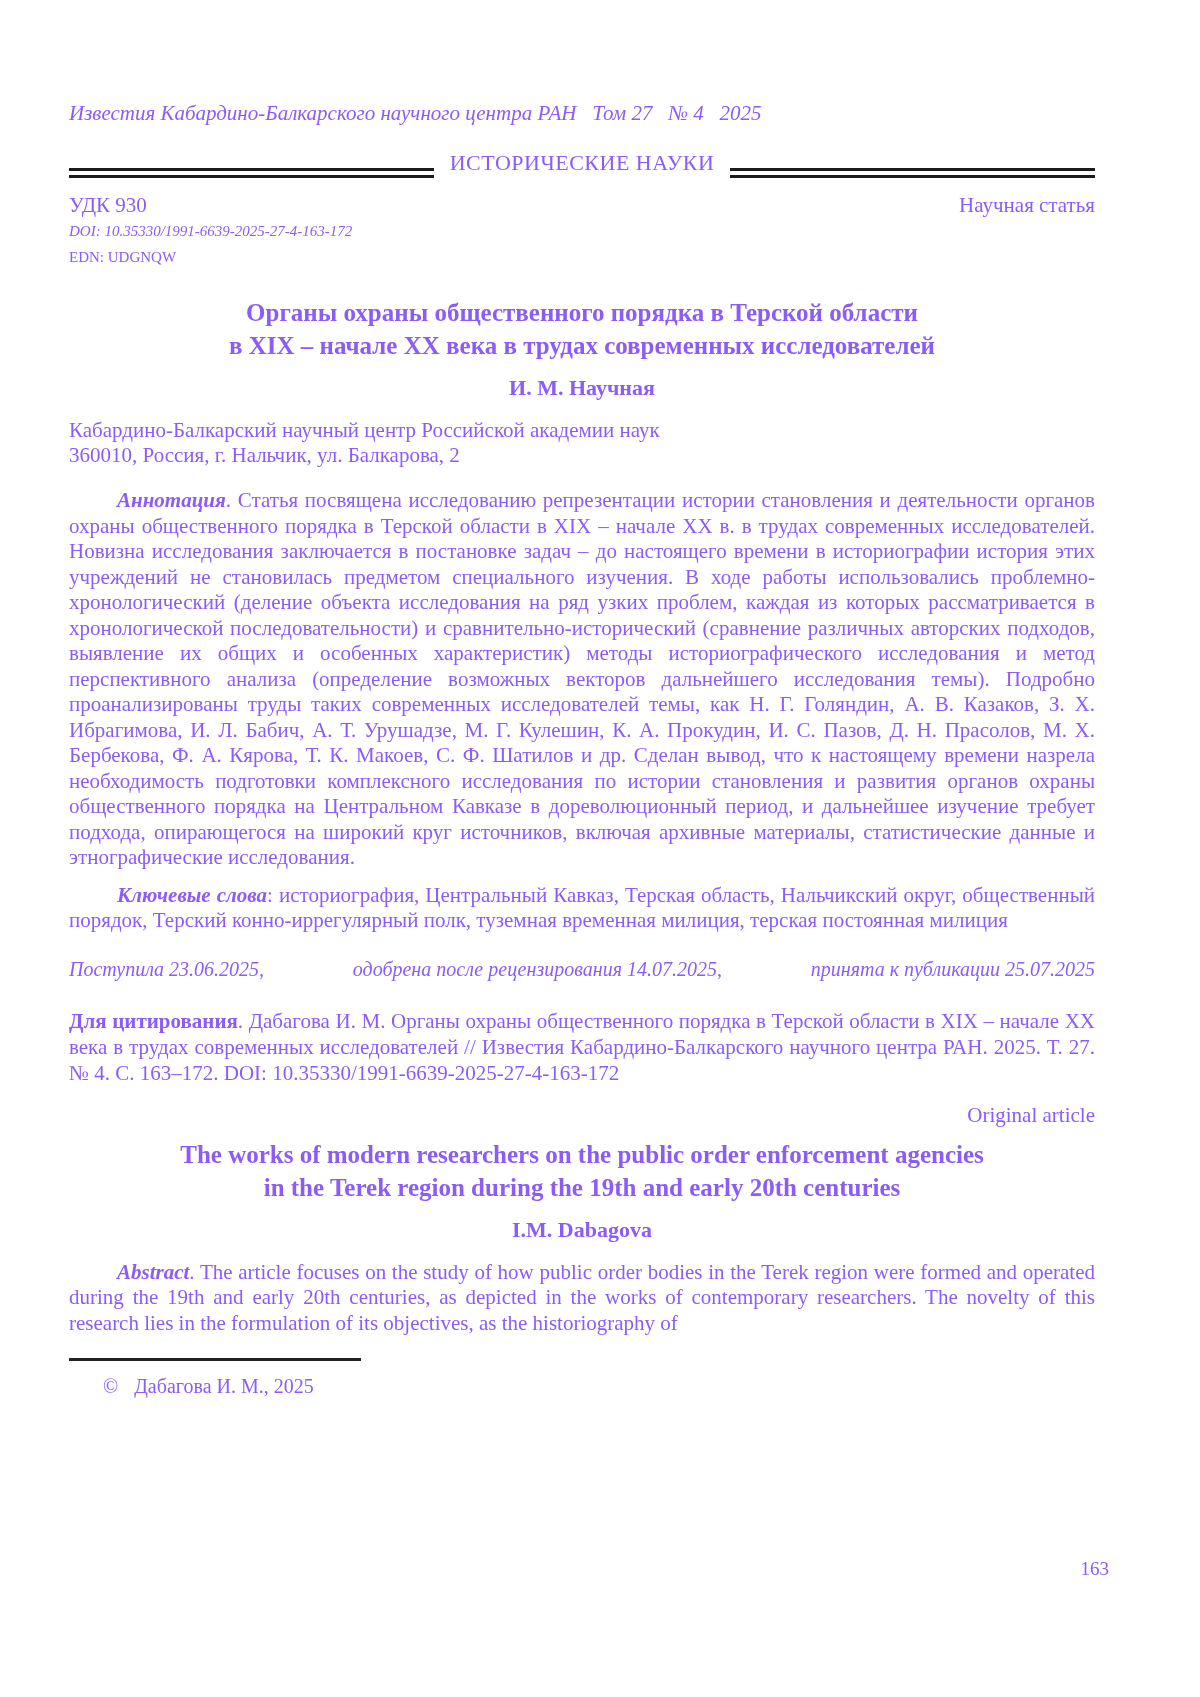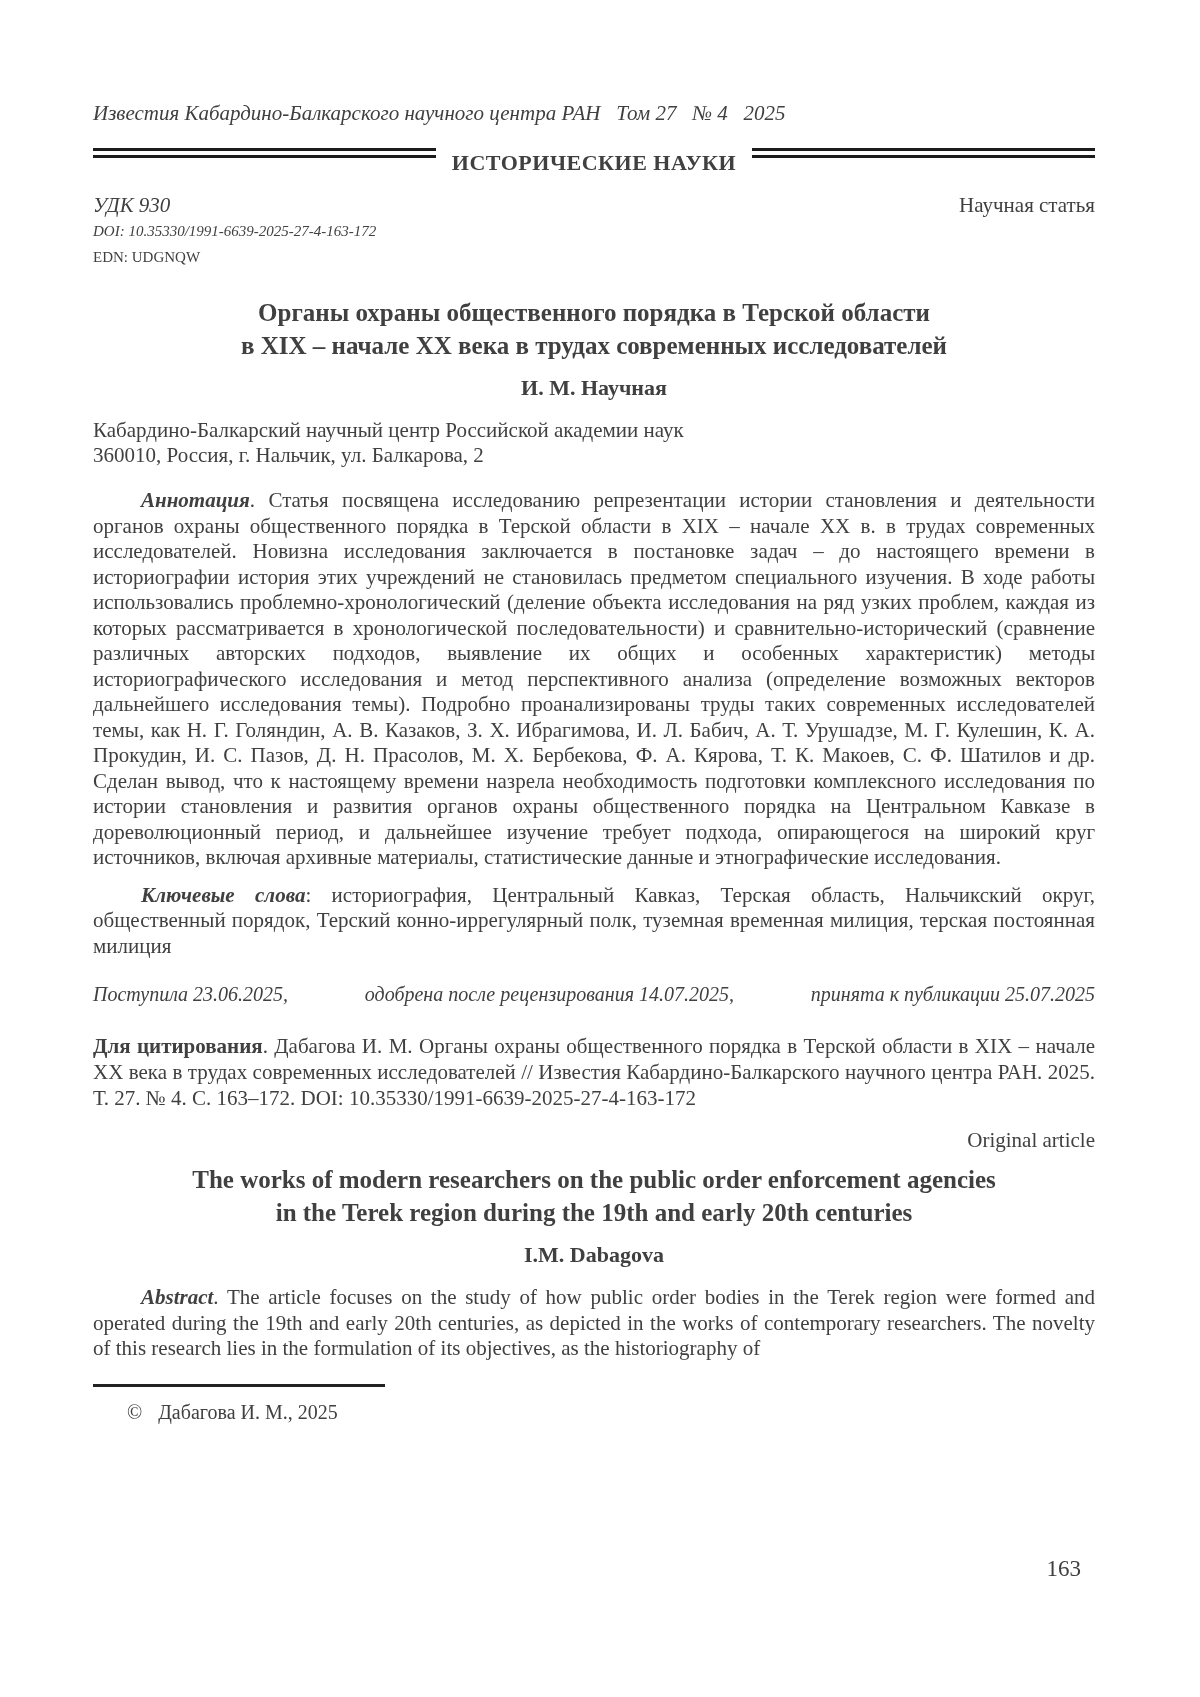--- a/index.html
+++ b/index.html
@@ -6,41 +6,40 @@
     margin: 0;
     padding: 0;
     background: #ffffff;
   }
   .page {
     position: relative;
     width: 1200px;
     height: 1697px;
     margin: 0 auto;
     background: #ffffff;
-    color: #404040;
+    color: #8b5cf6;
     font-family: "Liberation Serif", "DejaVu Serif", serif;
     box-sizing: border-box;
-    padding: 100px 105px 0 93px;
+    padding: 100px 105px 0 69px;
     overflow: hidden;
   }
 
   .journal-line {
     font-style: italic;
     font-size: 21px;
     line-height: 26px;
     white-space: pre-wrap;
   }
 
   .section-head {
     display: flex;
-    align-items: flex-start;
+    align-items: flex-end;
     gap: 16px;
     margin-top: 22px;
     height: 30px;
-    font-weight: bold;
   }
   .dbl-rule {
     flex: 1;
     height: 4px;
     border-top: 3px solid #1c1c1c;
     border-bottom: 3px solid #1c1c1c;
   }
   .section-title {
     font-size: 22px;
     line-height: 30px;
@@ -49,21 +48,21 @@
   }
 
   .meta-row {
     display: flex;
     justify-content: space-between;
     align-items: baseline;
     margin-top: 14px;
     font-size: 21px;
     line-height: 26px;
   }
-  .udc { font-style: italic; }
+  .udc { }
   .art-type-ru { font-style: normal; }
   .meta-line {
     font-size: 15px;
     line-height: 26px;
     font-style: italic;
   }
   .meta-line.edn { font-style: normal; }
 
   .title-ru, .title-en {
     margin: 26px 0 0 0;
@@ -140,22 +139,22 @@
     margin-top: 12px;
     padding-left: 34px;
     font-size: 20px;
     line-height: 26px;
   }
   .copyright .sym { margin-right: 16px; }
 
   .page-num {
     position: absolute;
     top: 1556px;
-    right: 119px;
-    font-size: 23px;
+    right: 91px;
+    font-size: 19px;
     line-height: 26px;
   }
 </style>
 </head>
 <body>
 
 <div class="page">
 
   <div class="journal-line">Известия Кабардино-Балкарского научного центра РАН   Том 27   № 4   2025</div>
 

